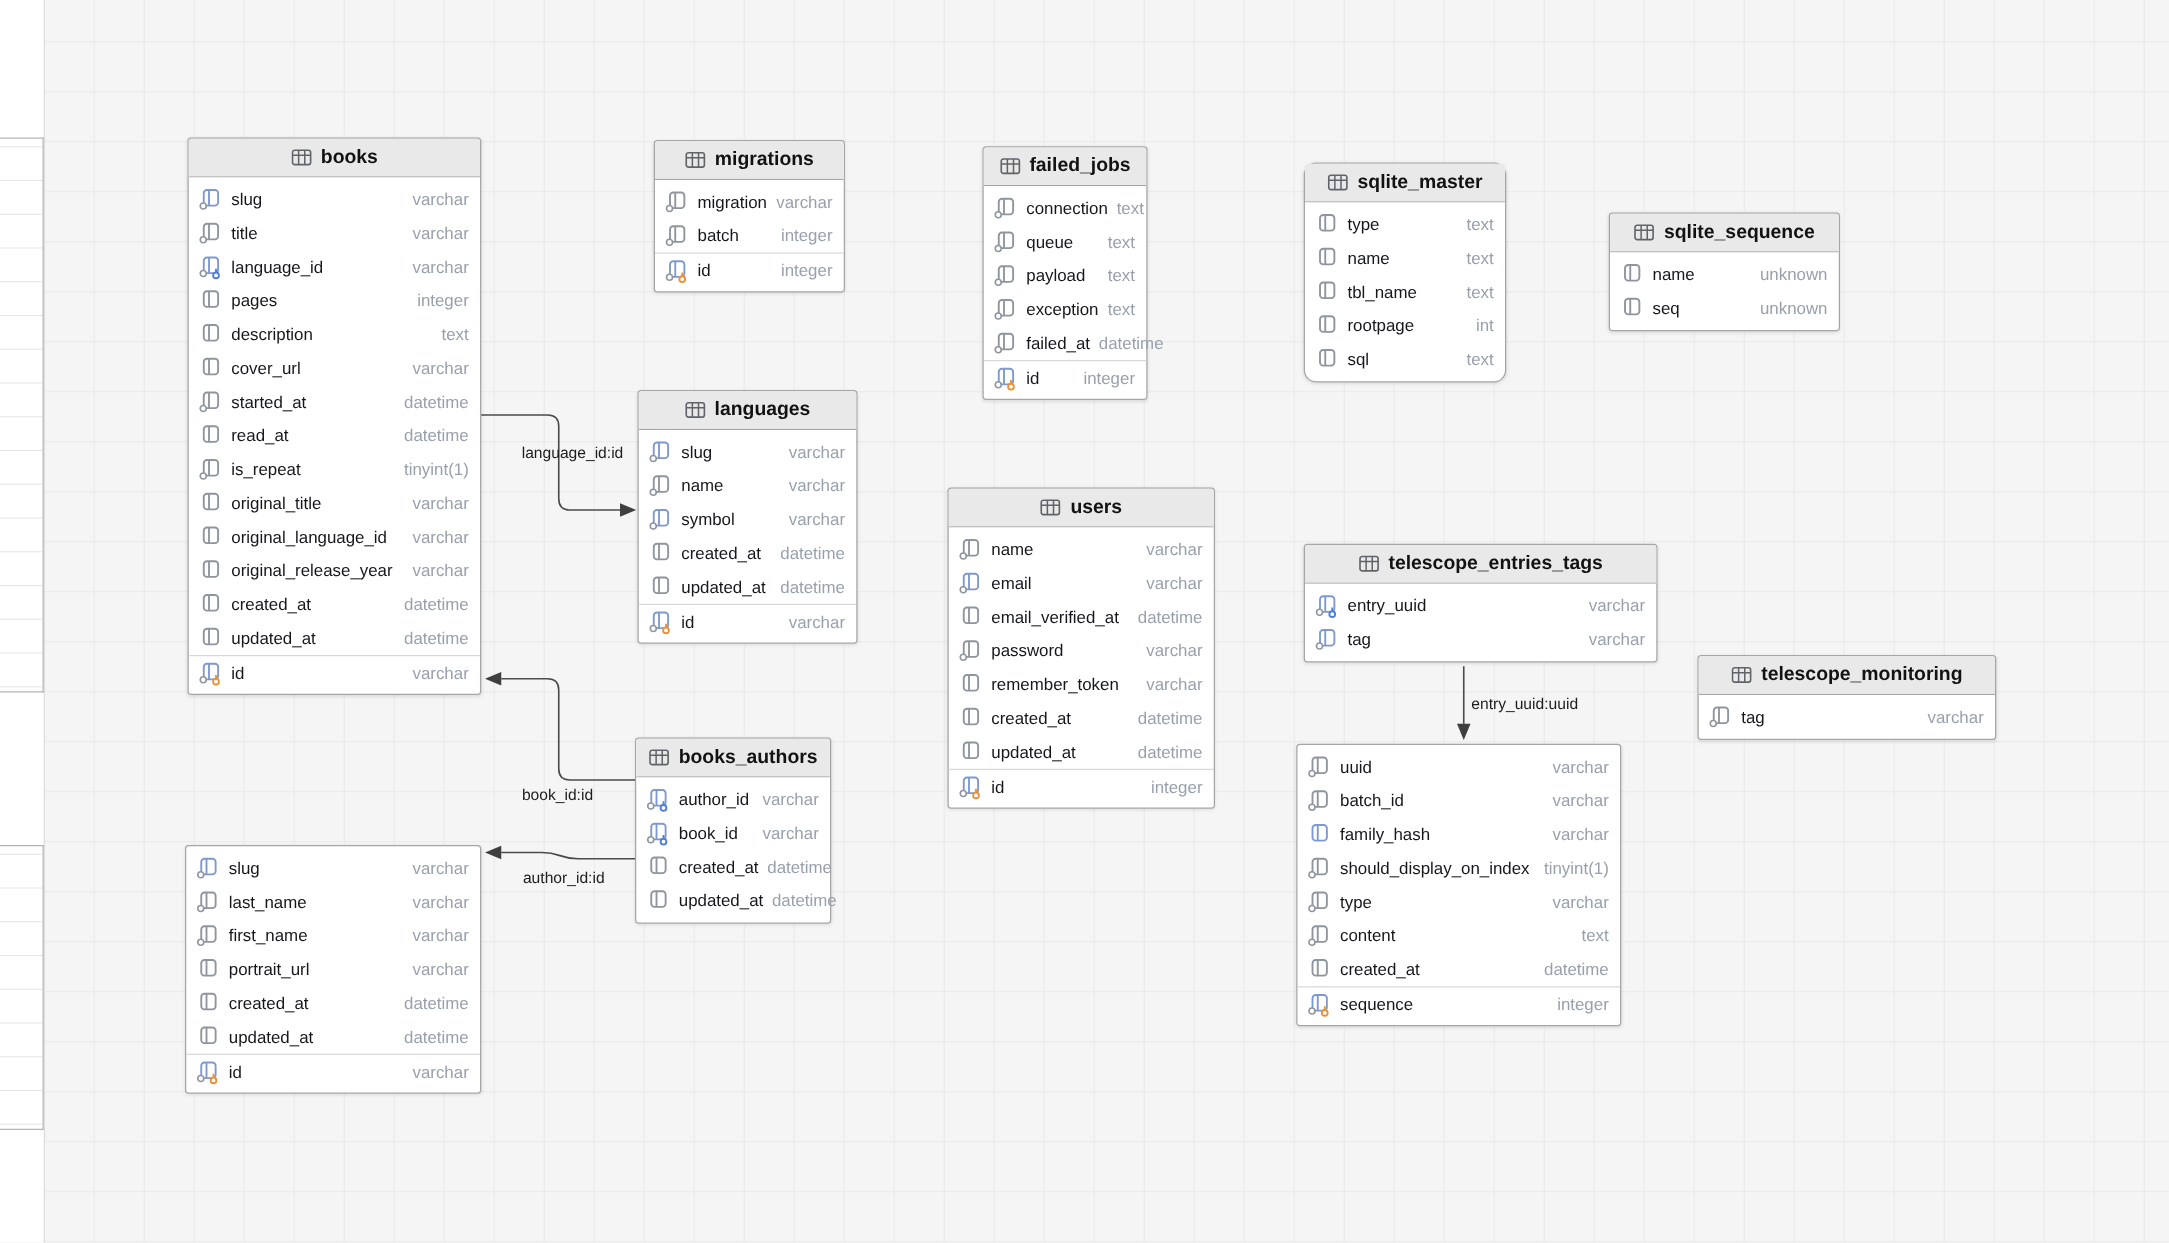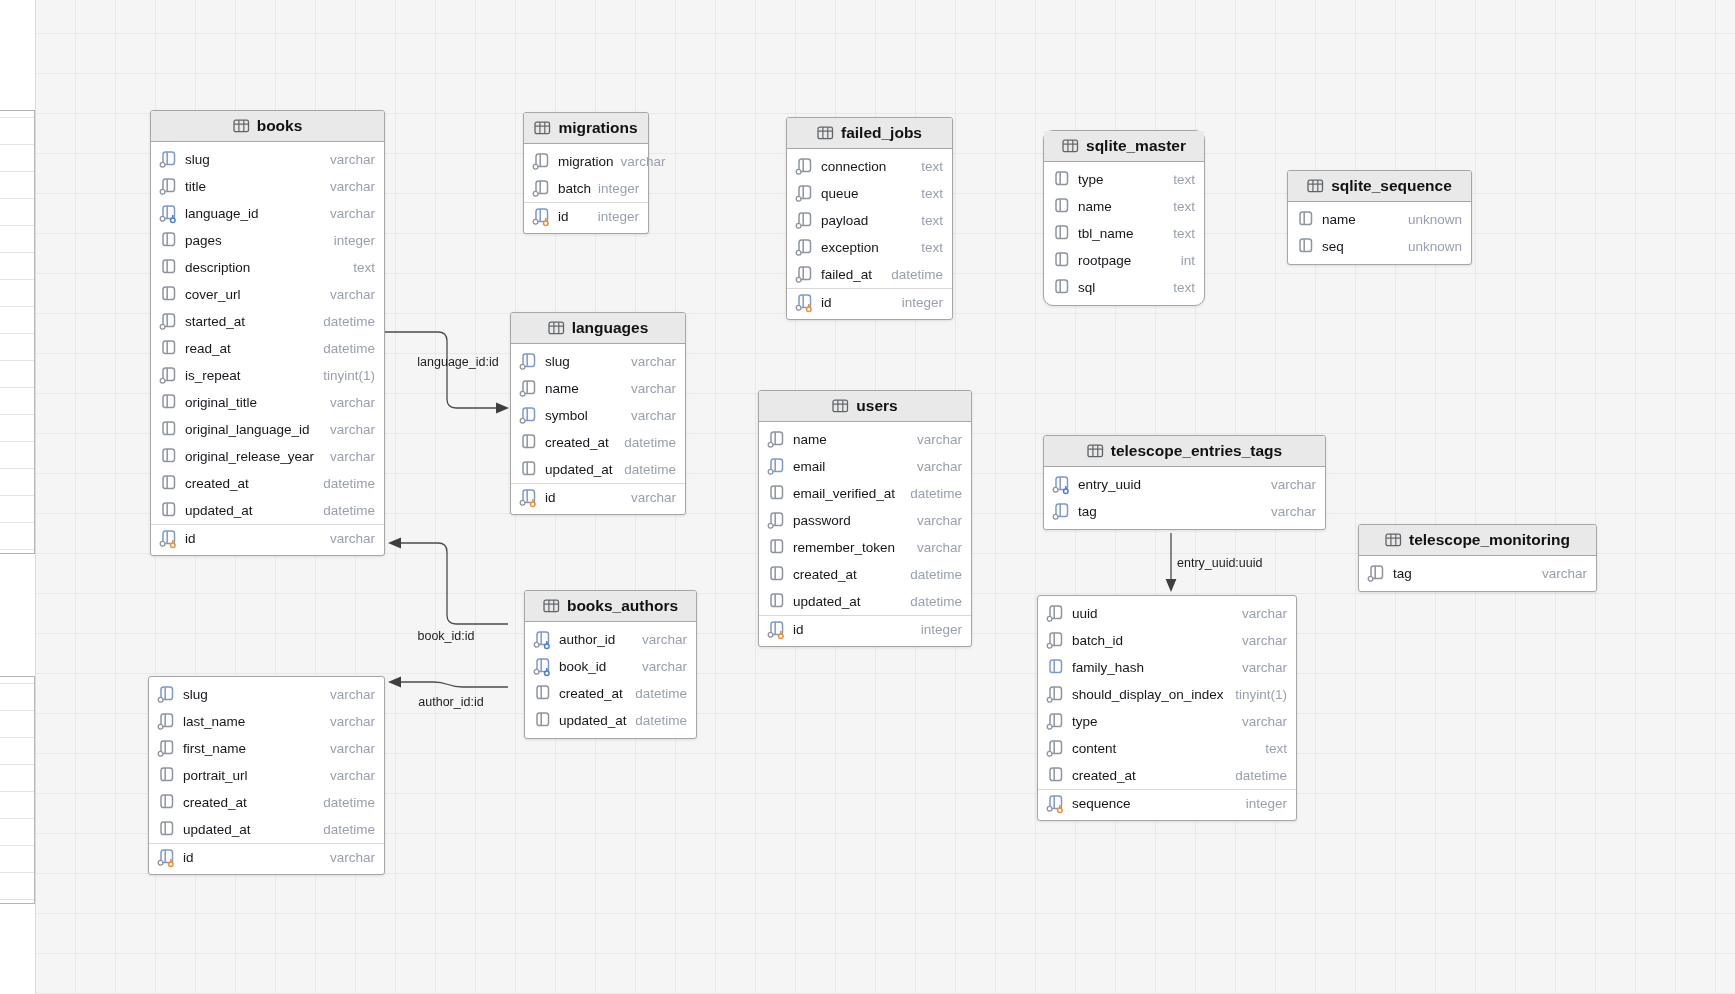--- a/index.html
+++ b/index.html
@@ -169,21 +169,21 @@
             <line x1="9.2" y1="3" x2="9.2" y2="15.5" stroke="#7e99cf" stroke-width="1.5"></line>
             <circle cx="4.6" cy="15.8" r="2.4" fill="#fff" stroke="#8f959e" stroke-width="1.3"></circle>
             <line x1="14.8" y1="12" x2="14.8" y2="15.4" stroke="#e8913a" stroke-width="1.5"></line>
             <circle cx="14.8" cy="17.3" r="2.3" fill="#fff" stroke="#e8913a" stroke-width="1.5"></circle>
           </svg>
           <span class="cname">id</span>
           <span class="ctype">varchar</span>
         </div>
       </div>
     </div>
-    <div class="table" style="left: 523px; top: 112px; width: 126px;">
+    <div class="table" style="left: 523px; top: 112px; width: 153px;">
       <div class="thead">
         <svg width="17" height="16" viewBox="0 0 17 16" style="flex:none">
           <rect x="1" y="2.2" width="14.5" height="11.5" rx="1.8" fill="none" stroke="#606469" stroke-width="1.3"></rect>
           <line x1="1" y1="6.1" x2="15.5" y2="6.1" stroke="#606469" stroke-width="1.2"></line>
           <line x1="5.9" y1="2.2" x2="5.9" y2="13.7" stroke="#606469" stroke-width="1.2"></line>
           <line x1="10.8" y1="2.2" x2="10.8" y2="13.7" stroke="#606469" stroke-width="1.2"></line>
         </svg>
         <span>migrations</span>
       </div>
       <div class="tbody">
@@ -211,21 +211,21 @@
             <line x1="9.2" y1="3" x2="9.2" y2="15.5" stroke="#7e99cf" stroke-width="1.5"></line>
             <circle cx="4.6" cy="15.8" r="2.4" fill="#fff" stroke="#8f959e" stroke-width="1.3"></circle>
             <line x1="14.8" y1="12" x2="14.8" y2="15.4" stroke="#e8913a" stroke-width="1.5"></line>
             <circle cx="14.8" cy="17.3" r="2.3" fill="#fff" stroke="#e8913a" stroke-width="1.5"></circle>
           </svg>
           <span class="cname">id</span>
           <span class="ctype">integer</span>
         </div>
       </div>
     </div>
-    <div class="table" style="left: 786px; top: 117px; width: 167px;">
+    <div class="table" style="left: 786px; top: 117px; width: 132px;">
       <div class="thead">
         <svg width="17" height="16" viewBox="0 0 17 16" style="flex:none">
           <rect x="1" y="2.2" width="14.5" height="11.5" rx="1.8" fill="none" stroke="#606469" stroke-width="1.3"></rect>
           <line x1="1" y1="6.1" x2="15.5" y2="6.1" stroke="#606469" stroke-width="1.2"></line>
           <line x1="5.9" y1="2.2" x2="5.9" y2="13.7" stroke="#606469" stroke-width="1.2"></line>
           <line x1="10.8" y1="2.2" x2="10.8" y2="13.7" stroke="#606469" stroke-width="1.2"></line>
         </svg>
         <span>failed_jobs</span>
       </div>
       <div class="tbody">
@@ -709,21 +709,21 @@
             <line x1="9.2" y1="3" x2="9.2" y2="15.5" stroke="#7e99cf" stroke-width="1.5"></line>
             <circle cx="4.6" cy="15.8" r="2.4" fill="#fff" stroke="#8f959e" stroke-width="1.3"></circle>
             <line x1="14.8" y1="12" x2="14.8" y2="15.4" stroke="#e8913a" stroke-width="1.5"></line>
             <circle cx="14.8" cy="17.3" r="2.3" fill="#fff" stroke="#e8913a" stroke-width="1.5"></circle>
           </svg>
           <span class="cname">id</span>
           <span class="ctype">varchar</span>
         </div>
       </div>
     </div>
-    <div class="table" style="left: 524px; top: 590px; width: 173px;">
+    <div class="table" style="left: 508px; top: 590px; width: 157px;">
       <div class="thead">
         <svg width="17" height="16" viewBox="0 0 17 16" style="flex:none">
           <rect x="1" y="2.2" width="14.5" height="11.5" rx="1.8" fill="none" stroke="#606469" stroke-width="1.3"></rect>
           <line x1="1" y1="6.1" x2="15.5" y2="6.1" stroke="#606469" stroke-width="1.2"></line>
           <line x1="5.9" y1="2.2" x2="5.9" y2="13.7" stroke="#606469" stroke-width="1.2"></line>
           <line x1="10.8" y1="2.2" x2="10.8" y2="13.7" stroke="#606469" stroke-width="1.2"></line>
         </svg>
         <span>books_authors</span>
       </div>
       <div class="tbody">

